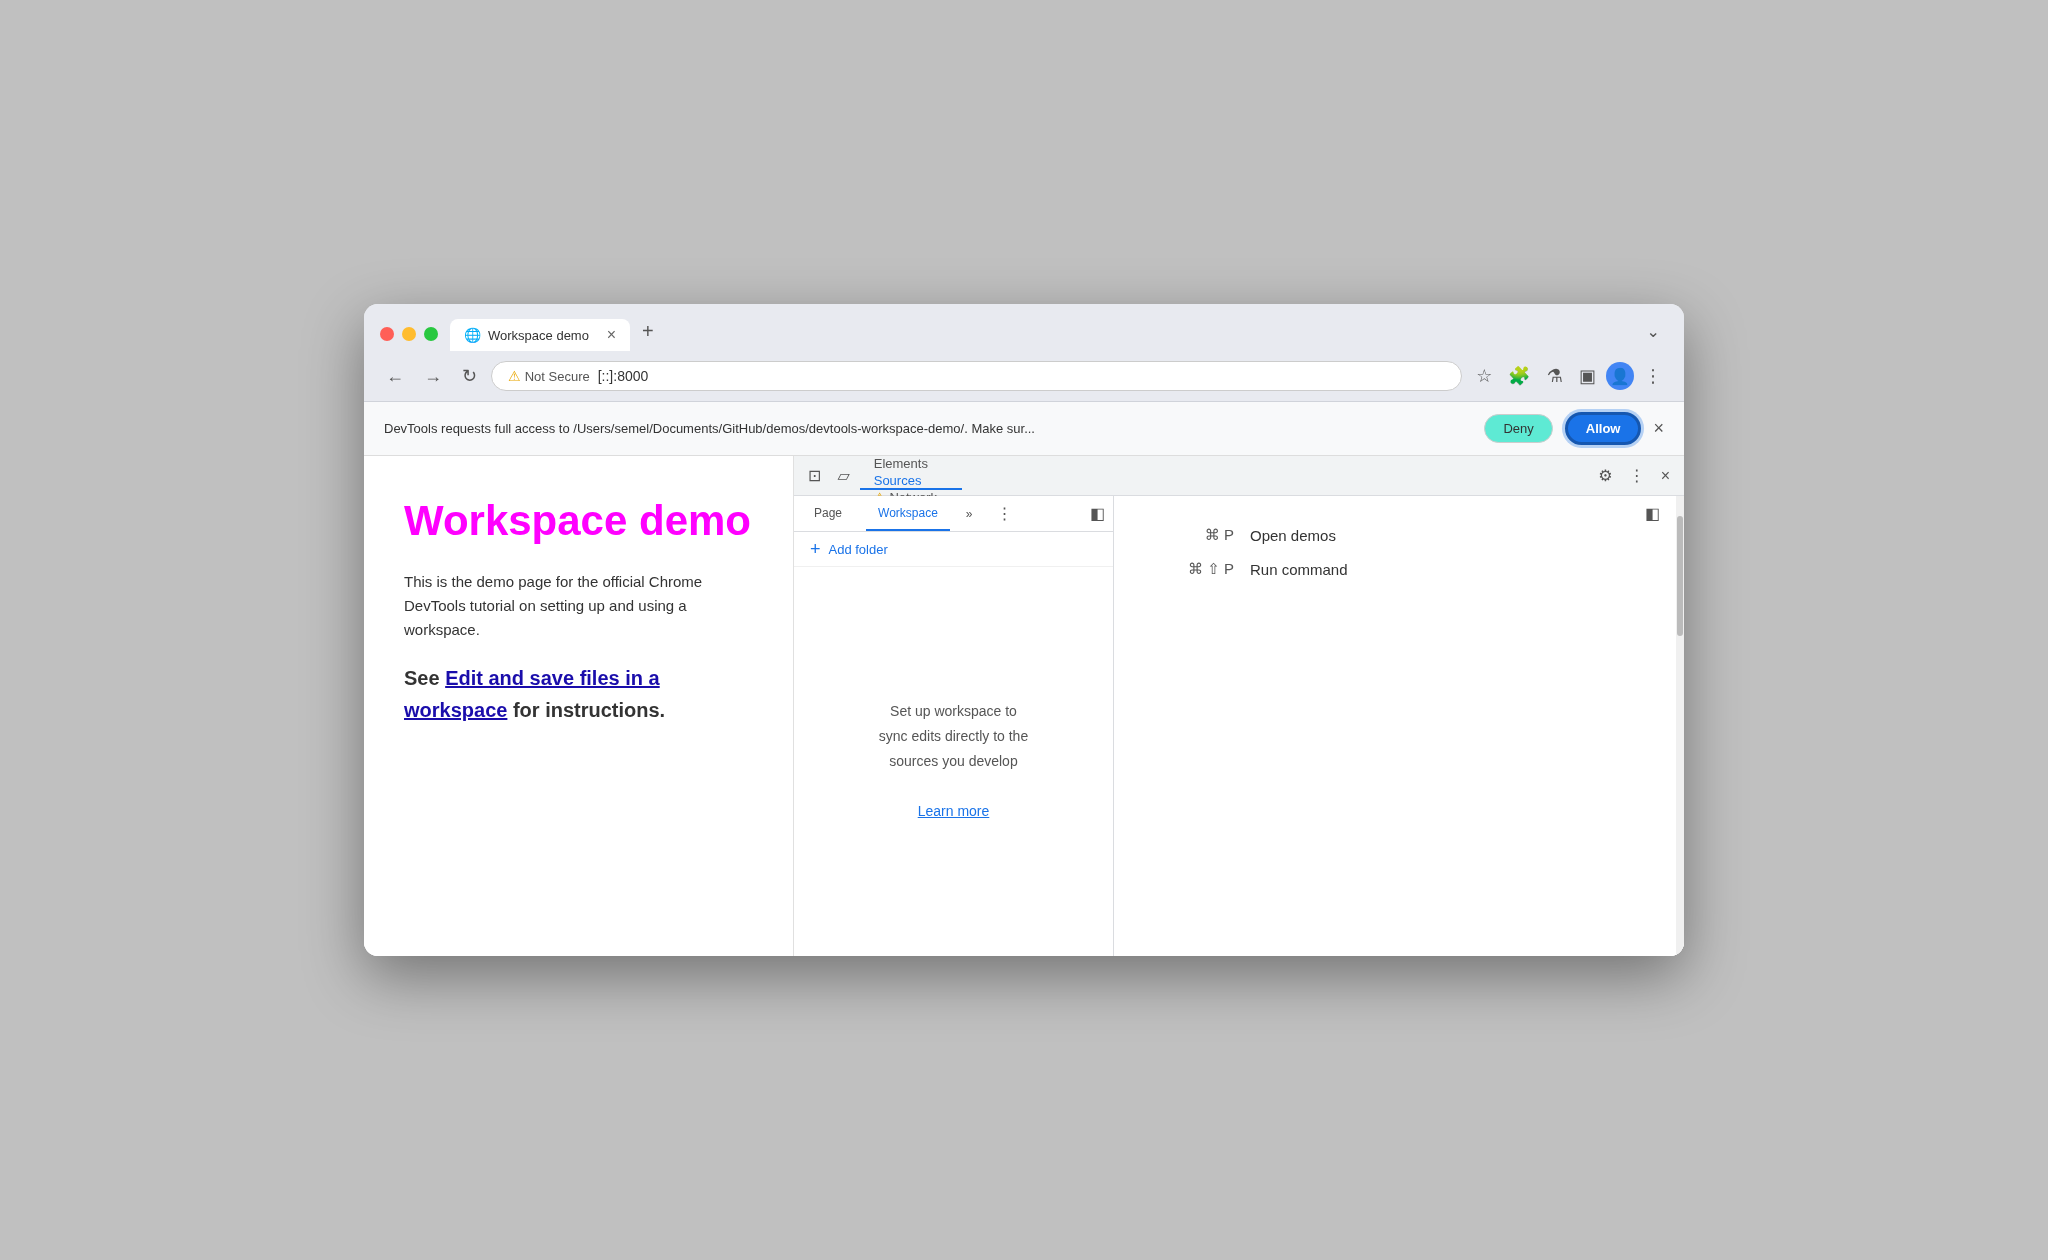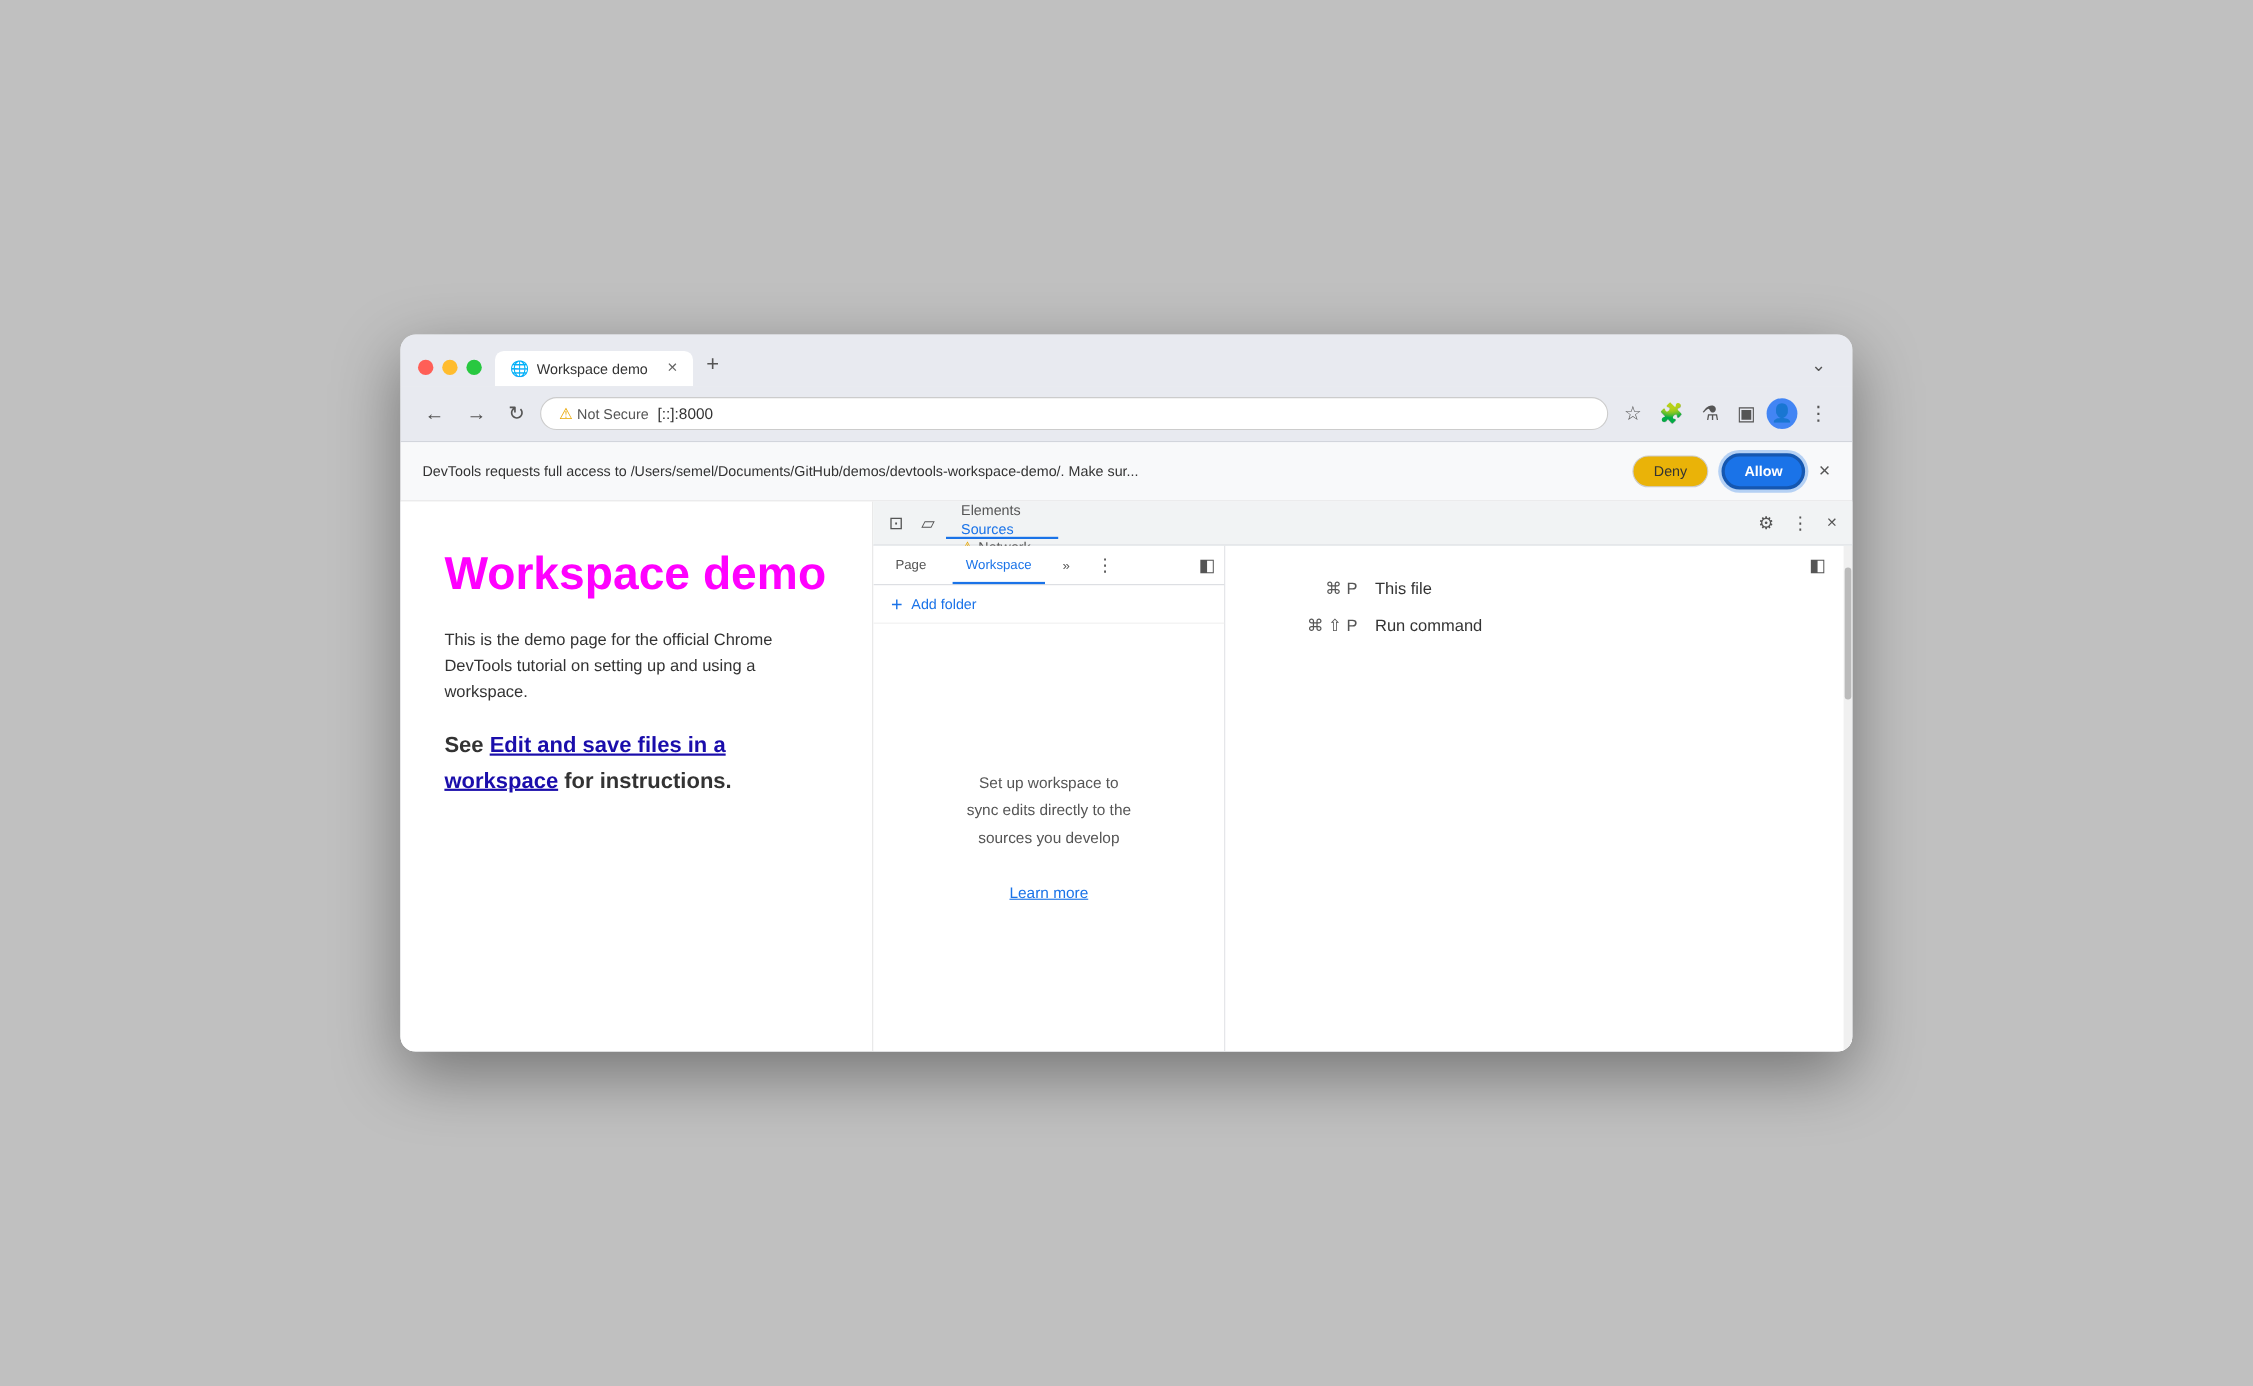--- a/index.html
+++ b/index.html
@@ -193,21 +193,21 @@
       gap: 12px;
       font-size: 13px;
       color: #333;
     }
 
     .permission-text {
       flex: 1;
     }
 
     .deny-btn {
-      background: #eab308;
+      background: #5eead4;
       border: 1px solid #ccc;
       border-radius: 20px;
       padding: 6px 18px;
       font-size: 13px;
       color: #333;
       cursor: pointer;
     }
 
     .allow-btn {
       background: #1a73e8;
@@ -628,21 +628,21 @@
             </p>
             <br>
             <a class="workspace-link" href="#">Learn more</a>
           </div>
         </div>
 
         <div class="sources-editor">
           <div class="editor-shortcuts">
             <div class="shortcut-row">
               <div class="shortcut-keys">⌘ P</div>
-              <span>This file</span>
+              <span>Open demos</span>
             </div>
             <div class="shortcut-row">
               <div class="shortcut-keys">⌘ ⇧ P</div>
               <span>Run command</span>
             </div>
           </div>
 
 
           <div class="scrollbar-track">
             <div class="scrollbar-thumb"></div>

